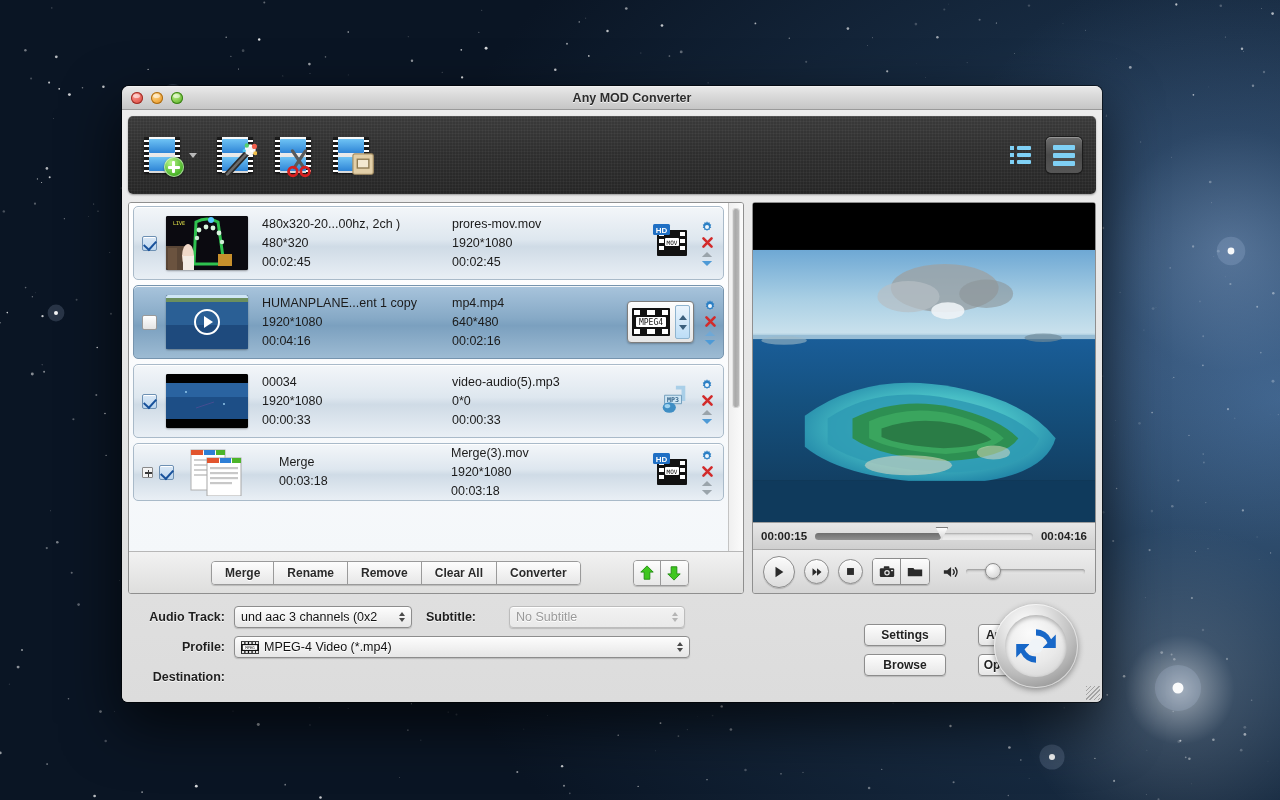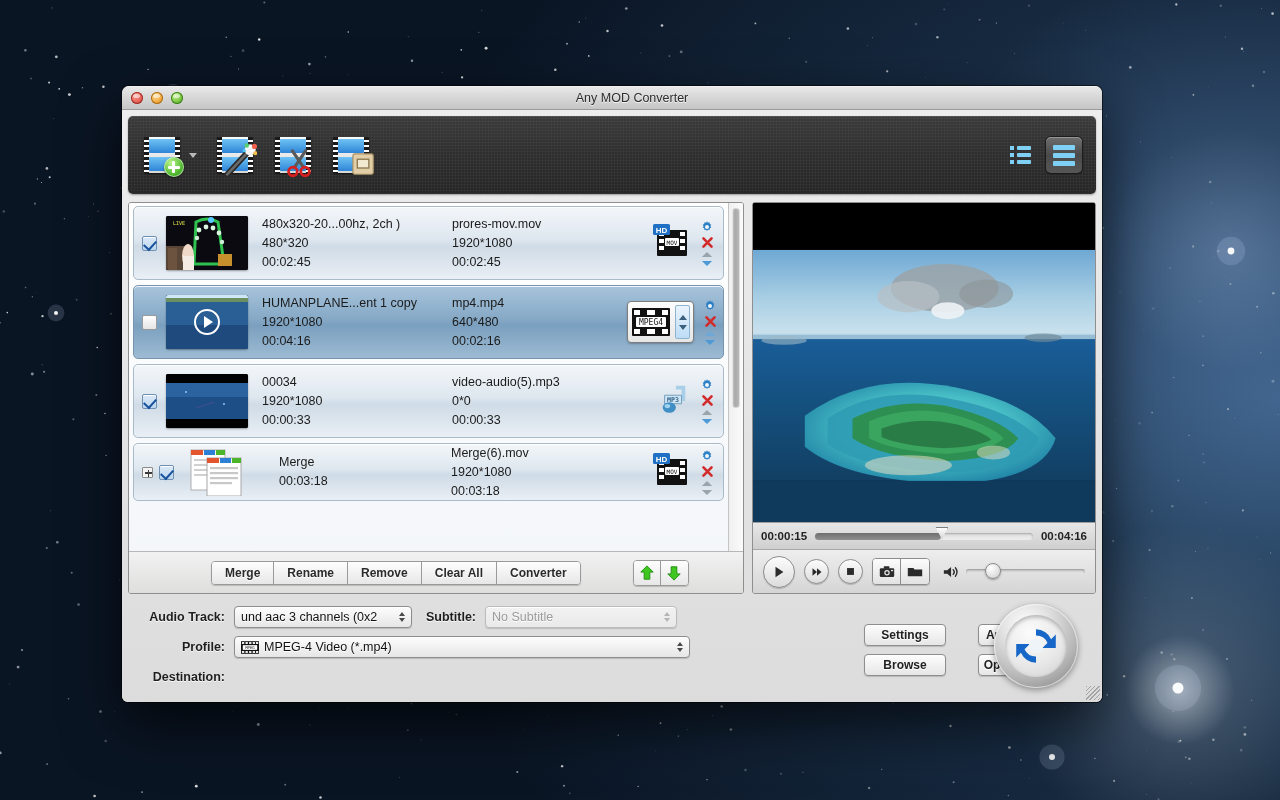--- a/index.html
+++ b/index.html
@@ -39,21 +39,21 @@
   }
   .traffic { display: flex; gap: 8px; margin-left: 9px; }
   .tl { width: 12px; height: 12px; border-radius: 50%; position: relative; }
   .tl::after { content:""; position:absolute; left:2px; top:1.5px; width:7px; height:4px;
     border-radius:50%; background: rgba(255,255,255,0.55); }
   .tl.red    { background: radial-gradient(circle at 35% 30%, #ff9a92, #e0564c 70%, #a8342c); box-shadow: inset 0 0 0 1px #9c2f28; }
   .tl.yellow { background: radial-gradient(circle at 35% 30%, #ffd98a, #eda033 70%, #b4741a); box-shadow: inset 0 0 0 1px #a96d18; }
   .tl.green  { background: radial-gradient(circle at 35% 30%, #c2f08a, #69bb35 70%, #3f8a1c); box-shadow: inset 0 0 0 1px #3c821b; }
   #win-title {
     position: absolute; left: 0; right: 0; text-align: center;
-    font-size: 12.5px; font-weight: normal; color: #2c2c2c;
+    font-size: 12.5px; font-weight: bold; color: #2c2c2c;
     text-shadow: 0 1px 0 rgba(255,255,255,0.75);
     padding-left: 40px;
   }
 
   #win-body { flex: 1; background: linear-gradient(to bottom,#ededed,#dcdcdc); padding: 6px 6px 8px 6px; display:flex; flex-direction:column; }
 
   
   #toolbar {
     height: 78px; flex:none; border-radius: 5px;
     background:
@@ -295,21 +295,21 @@
     font-size:12.5px; color:#111; padding:0 6px; position:relative; text-shadow:0 1px 0 #fff;
   }
   .popup.disabled { color:#9a9a9a; background: linear-gradient(to bottom,#f2f2f2,#e9e9e9); border-color:#bcbcbc; }
   .popup .arrows { margin-left:auto; display:flex; flex-direction:column; gap:2px; padding-left:8px; }
   .popup .arrows .u { width:0;height:0;border-left:3.5px solid transparent;border-right:3.5px solid transparent;border-bottom:4px solid #4a4a4a; }
   .popup .arrows .d { width:0;height:0;border-left:3.5px solid transparent;border-right:3.5px solid transparent;border-top:4px solid #4a4a4a; }
   .popup.disabled .arrows .u { border-bottom-color:#b5b5b5; }
   .popup.disabled .arrows .d { border-top-color:#b5b5b5; }
 
   #audio-popup { width:178px; }
-  #subtitle-popup { width:192px; }
+  #subtitle-popup { width:176px;margin-left:24px; }
   #profile-popup { width:456px; }
   #dest-field {
     width:456px; height:22px; border:1px solid #a3a3a3; border-radius:2px; background:#fff;
     font-size:12.5px; color:#111; padding:0 6px; line-height:21px;
     box-shadow: inset 0 1px 2px rgba(0,0,0,0.16);
   }
   .sublabel { font-size:12.5px; font-weight:bold; color:#1e1e1e; margin:0 9px 0 14px; text-shadow:0 1px 0 rgba(255,255,255,0.8); }
 
   #btncol { width:230px; flex:none; padding-top:22px; }
   .brow { display:flex; gap:32px; margin-bottom:8px; }
@@ -1257,21 +1257,21 @@
                       <rect x="27" y="24" width="28" height="2.2" fill="#c8c8c8"></rect>
                     <rect x="27" y="29" width="28" height="2.2" fill="#c8c8c8"></rect>
                       <rect x="27" y="34" width="22" height="2.2" fill="#c8c8c8"></rect>
                   </svg>
                 </div>
                 <div class="col col-src">
                   <div>Merge</div>
                   <div>00:03:18</div>
                 </div>
                 <div class="col col-out">
-                  <div>Merge(6).mov</div>
+                  <div>Merge(3).mov</div>
                   <div>1920*1080</div>
                   <div>00:03:18</div>
                 </div>
                 <div class="fmt-icon">
                   <svg viewBox="0 0 38 34" width="38" height="34">
                     <rect x="4" y="6" width="30" height="26" fill="#111" rx="1"></rect>
                     <rect x="6" y="8" width="5" height="4" fill="#fff"></rect>
                       <rect x="6" y="15" width="5" height="4" fill="#fff"></rect>
                     <rect x="6" y="22" width="5" height="4" fill="#fff"></rect>
                     <rect x="27" y="8" width="5" height="4" fill="#fff"></rect>

